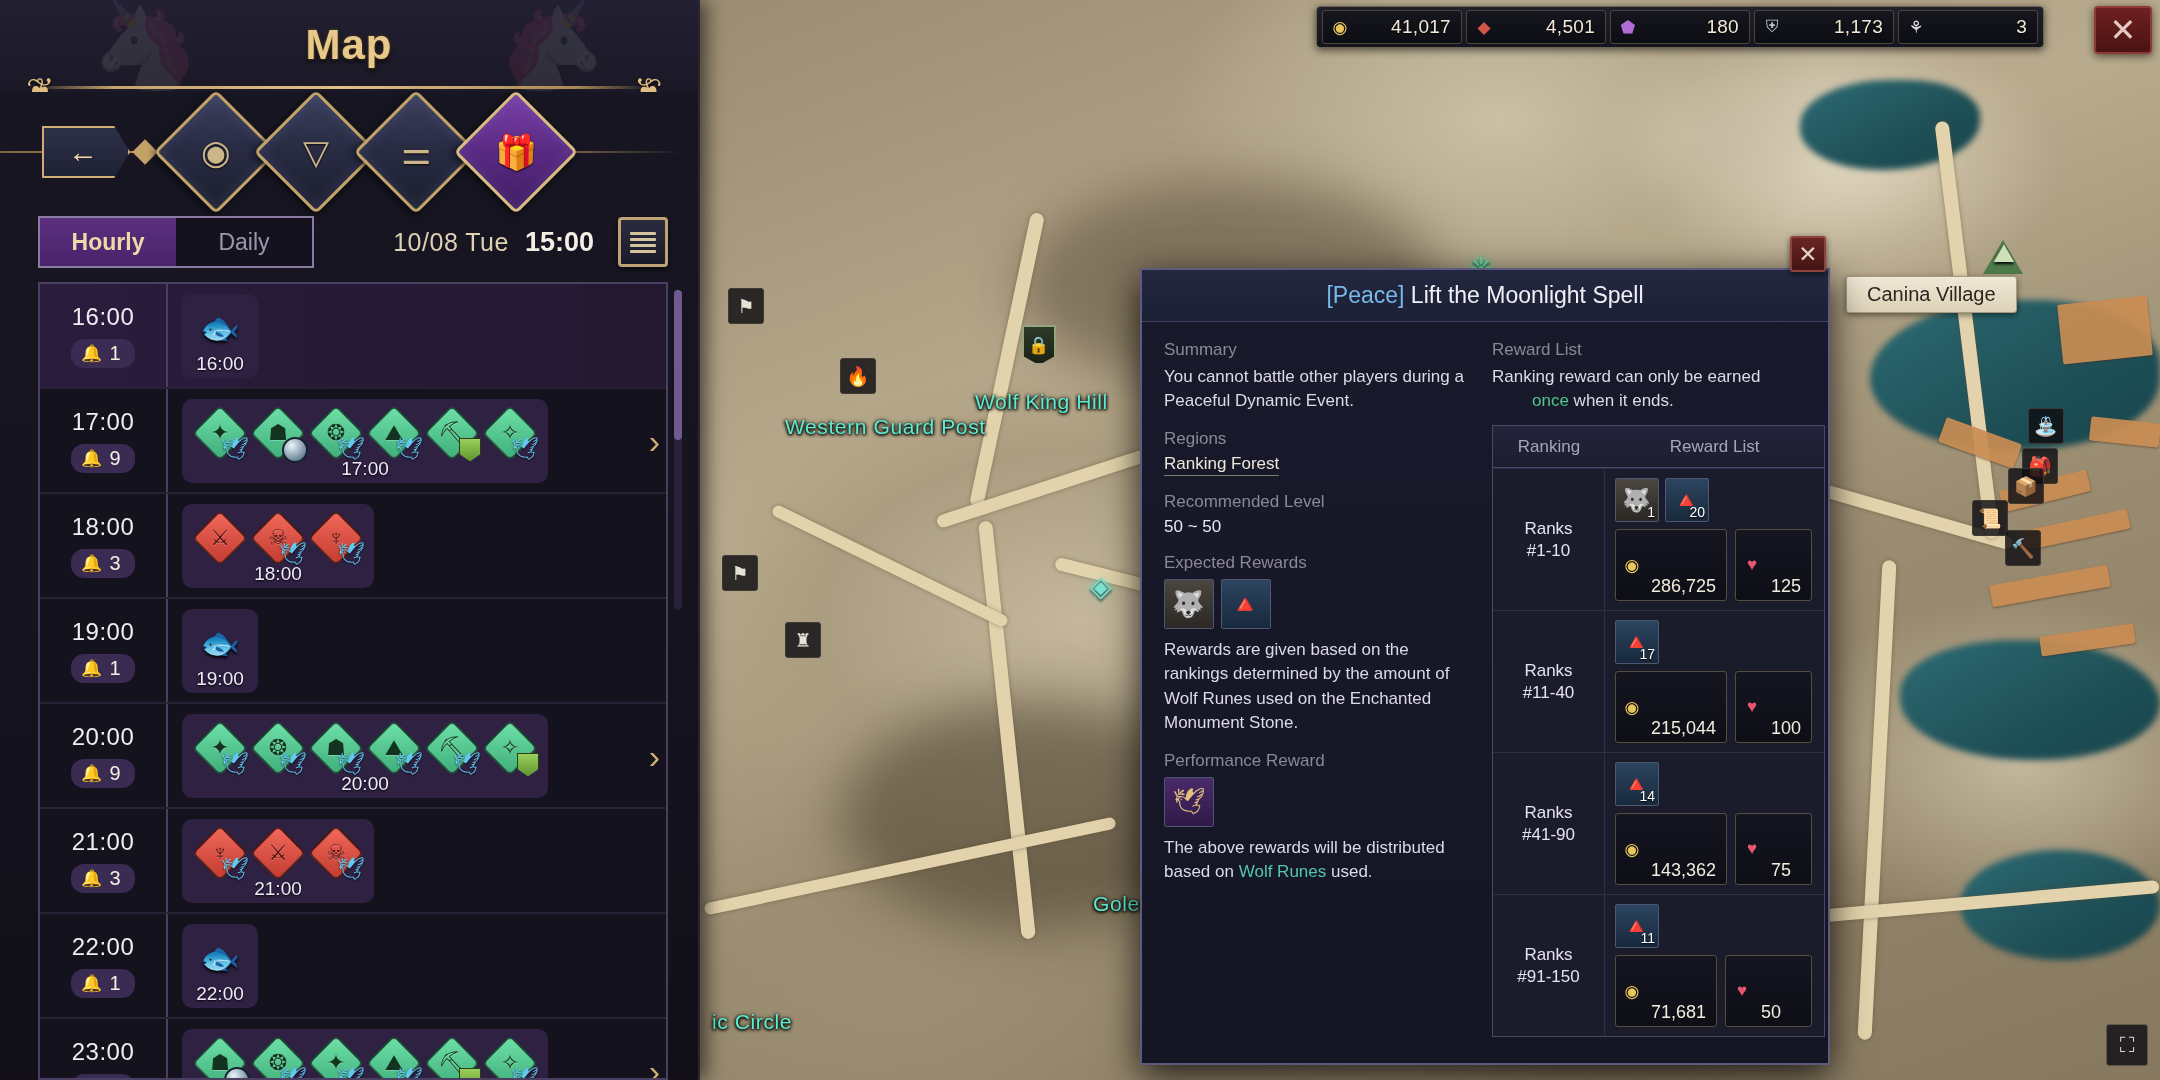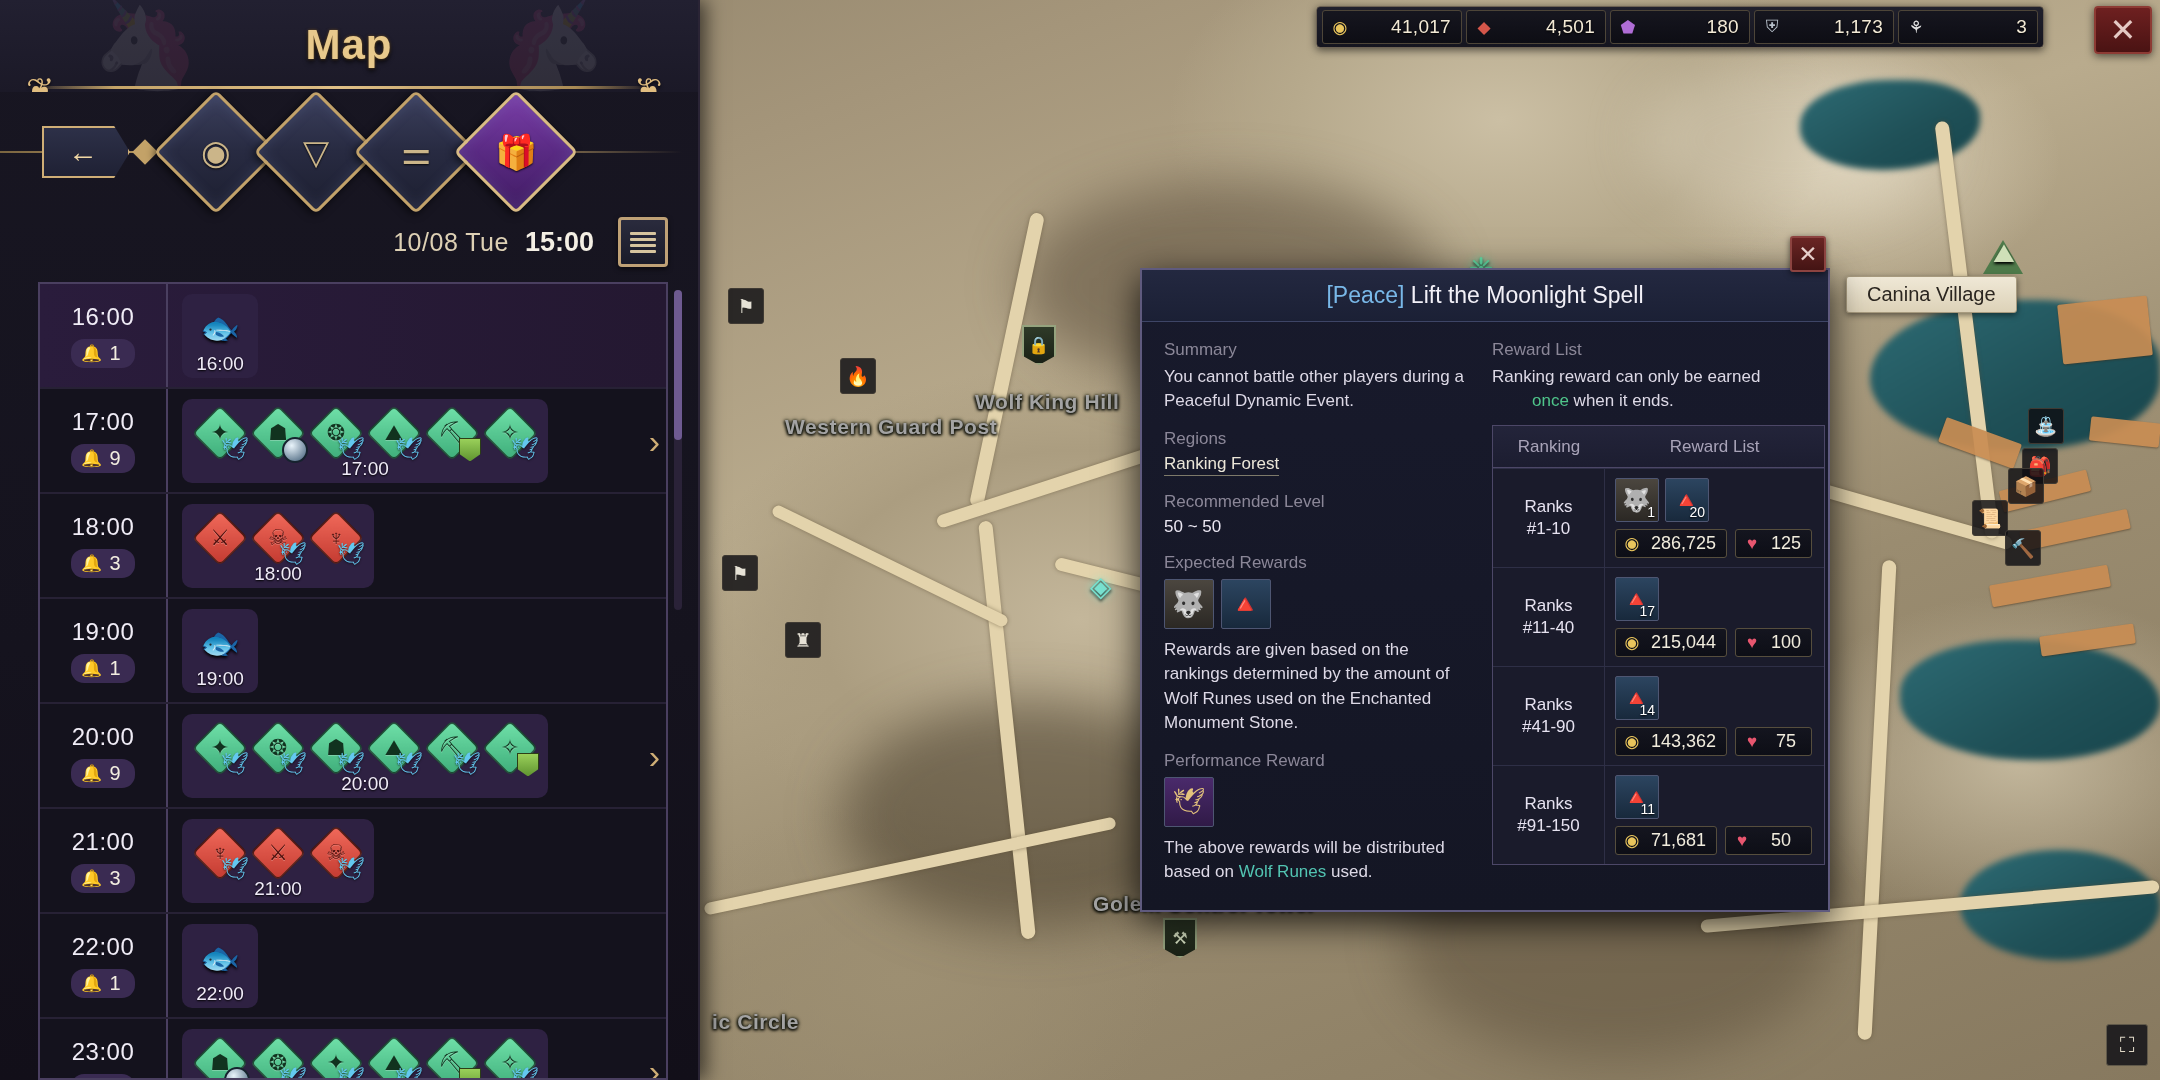--- a/index.html
+++ b/index.html
@@ -250,22 +250,22 @@
   #list-scrollbar {
     position: absolute; right: 16px; top: 290px; width: 8px; height: 320px;
     background: #2a2238; border-radius: 4px;
   }
   #list-scrollbar i {
     display: block; width: 100%; height: 150px; background: #6e5a91; border-radius: 4px;
   }
 
   
   .map-label {
-    position: absolute; font-size: 21px; color: #a3a3a3;
-    font-weight: bold; letter-spacing: .6px; white-space: nowrap;
+    position: absolute; font-size: 21px; color: #5eead4;
+    font-weight: normal; letter-spacing: .6px; white-space: nowrap;
     text-shadow: 0 0 4px #1d2413, 1px 1px 3px #000, -1px 1px 3px #000;
   }
   .poi-marker {
     position: absolute; width: 34px; height: 40px;
     background: linear-gradient(#2f3a28, #1a2116);
     border: 2px solid #95a37e;
     clip-path: polygon(0 0, 100% 0, 100% 76%, 50% 100%, 0 76%);
     display: grid; place-items: center; font-size: 17px; color: #d6e0c2;
     cursor: pointer;
   }
@@ -367,21 +367,21 @@
   .reward-cell { flex: 1; padding: 9px 12px 9px 10px; }
   .reward-cell .items { display: flex; gap: 6px; margin-bottom: 7px; }
   .reward-cell .items .reward-icon { width: 44px; height: 44px; font-size: 23px; }
   .stat-row { display: flex; gap: 8px; }
   .stat-pill {
     display: flex; align-items: center; gap: 8px; flex: 1;
     background: linear-gradient(#14151f, #0d0e16);
     border: 1px solid #564e3d; border-radius: 3px; padding: 3px 10px 3px 5px;
   }
   .stat-pill .icon { font-size: 17px; width: 22px; text-align: center; }
-  .stat-pill .val { flex: 1; text-align: center; font-size: 18px; color: #f1ecdd; }
+  .stat-pill .val { flex: 1; text-align: left; font-size: 18px; color: #f1ecdd; margin-top: 43px; }
   .gold-icon { color: #e9c55c; }
   .heart-icon { color: #e8566f; }
 
   #dialog-close-button {
     position: absolute; left: 1790px; top: 236px; width: 36px; height: 36px;
     background: linear-gradient(#6a2524, #441414);
     border: 2px solid #8c4340; border-radius: 3px;
     display: grid; place-items: center; font-size: 23px; color: #e7cfcb;
     cursor: pointer; box-shadow: 0 2px 6px rgba(0,0,0,.6); z-index: 40;
   }
@@ -501,20 +501,24 @@
     </div>
     <div class="nav-diamond">
       <span class="glyph">⚌</span>
     </div>
     <div class="nav-diamond active">
       <span class="glyph">🎁</span>
     </div>
   </div>
 
   <div id="filter-row">
+    <div id="tab-group">
+      <div class="sched-tab active">Hourly</div>
+      <div class="sched-tab">Daily</div>
+    </div>
     <div id="datetime-display">
       <span id="sched-date">10/08 Tue</span>
       <span id="sched-time">15:00</span>
       <div id="list-view-button">
         <span class="lines">
             <i></i>
             <i></i>
             <i></i>
             <i></i>
           </span>

